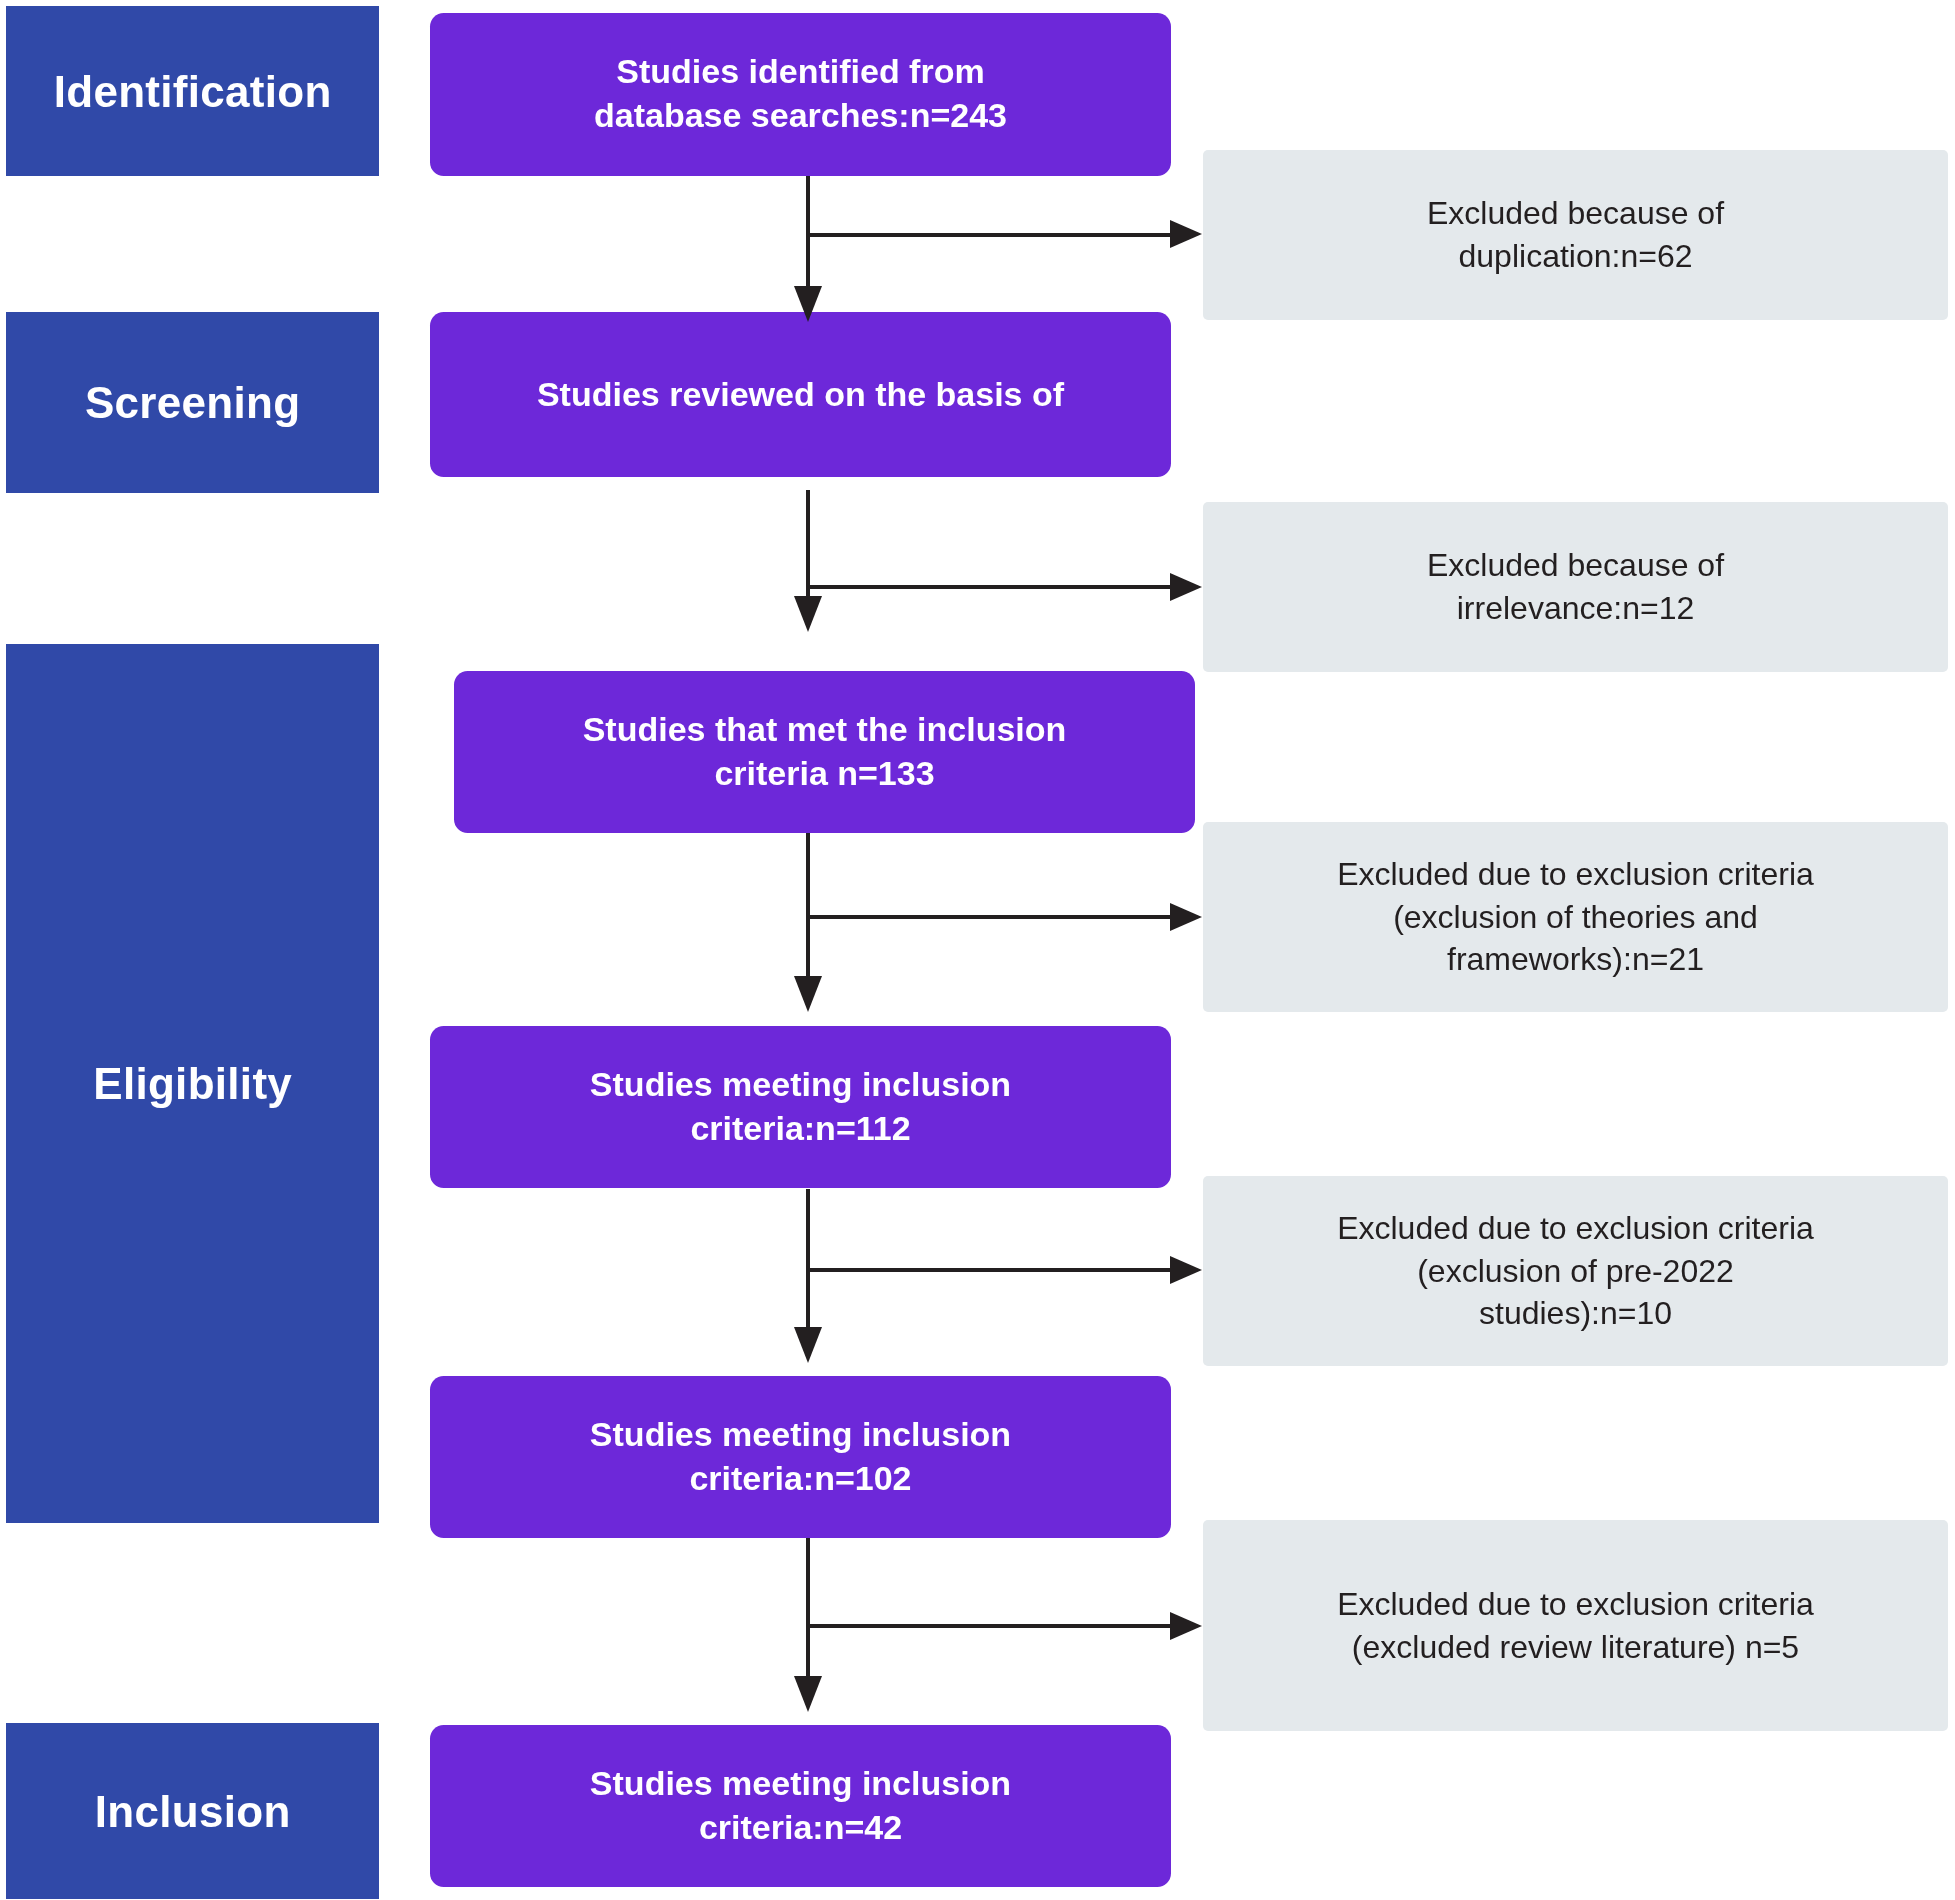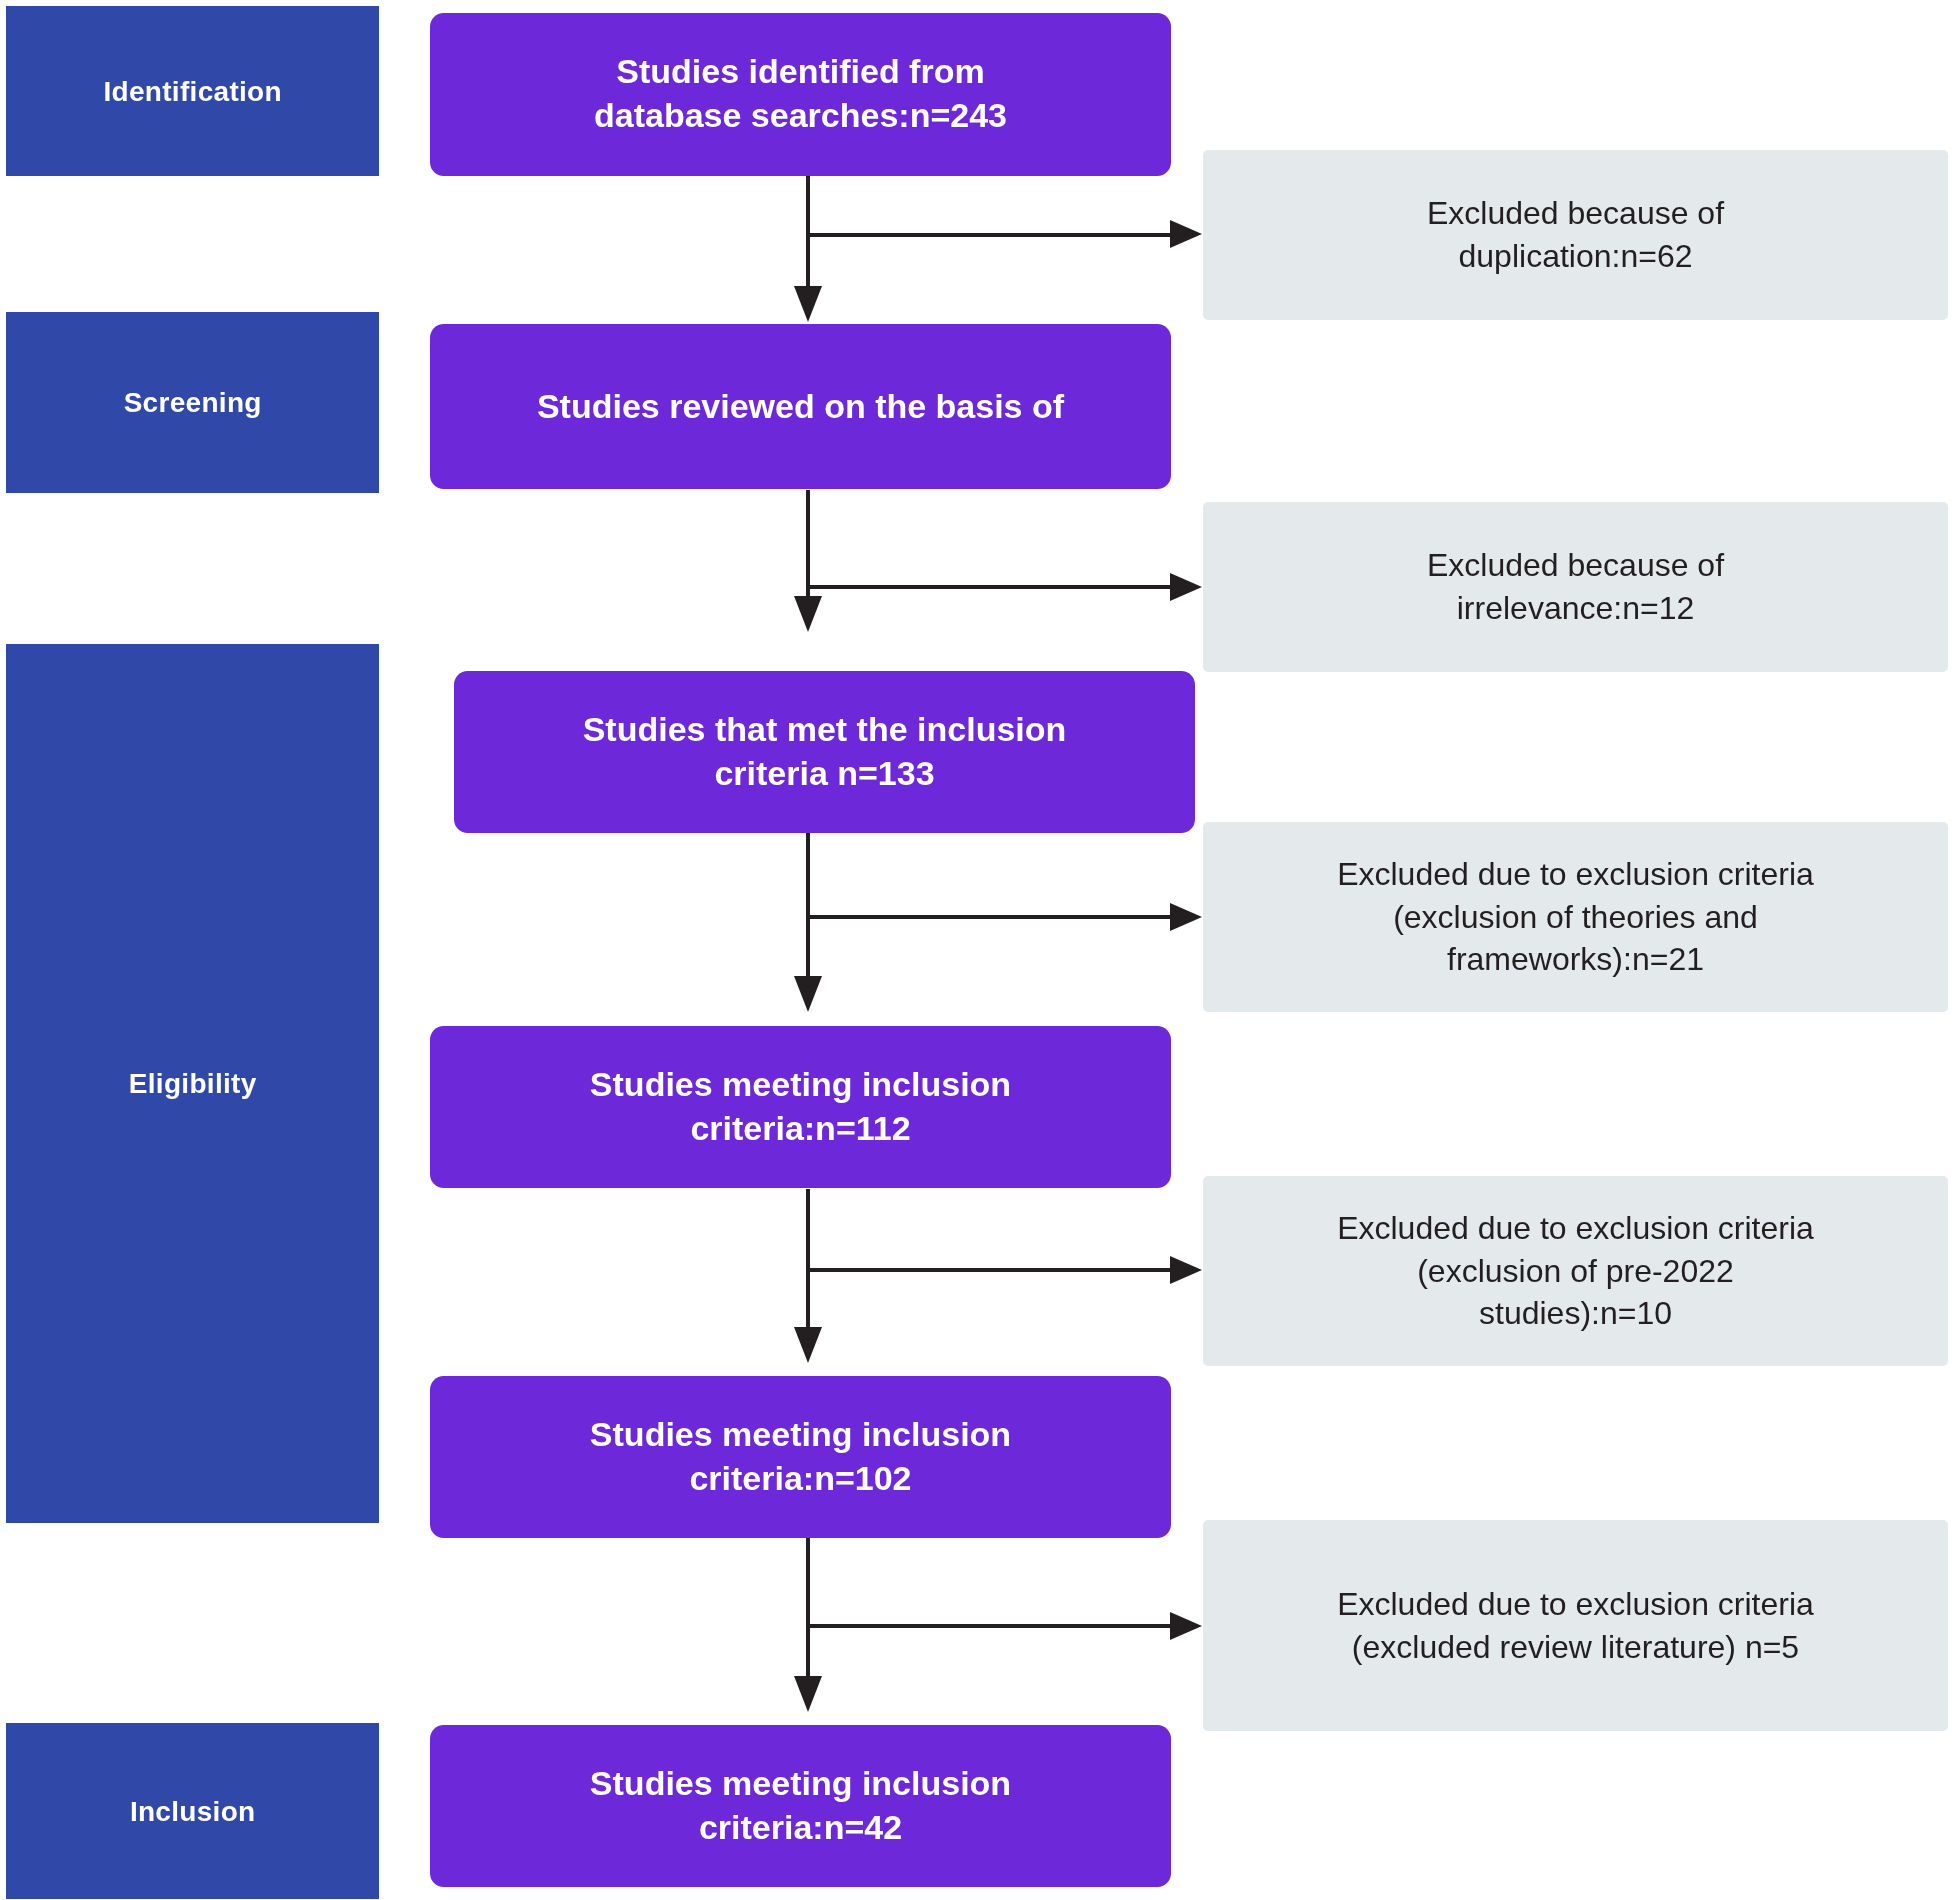--- a/index.html
+++ b/index.html
@@ -21,21 +21,21 @@
   
   .stage {
     position: absolute;
     background: #3049A8;
     color: #ffffff;
     display: flex;
     align-items: center;
     justify-content: center;
     text-align: center;
     font-weight: bold;
-    font-size: 28px;
+    font-size: 44px;
     letter-spacing: 0.3px;
     line-height: 1.25;
     box-sizing: border-box;
     padding: 5px 8.7px;
   }
 
   
   .flowbox {
     position: absolute;
     background: #6d28d9;
@@ -118,21 +118,21 @@
     <span>Inclusion</span>
   </div>
 
   <div class="flowbox" style="left:430px; top:12.5px; width:741px; height:163px;">
     <div>
       <div>Studies identified from</div>
       <div>database searches:n=243</div>
     </div>
   </div>
 
-  <div class="flowbox" style="left:430px; top:324px; width:741px; height:165px;">
+  <div class="flowbox" style="left:430px; top:312px; width:741px; height:165px;">
     <div>
       <div>Studies reviewed on the basis of</div>
     </div>
   </div>
 
   <div class="flowbox" style="left:454px; top:671px; width:741px; height:162px;">
     <div>
       <div>Studies that met the inclusion</div>
       <div>criteria n=133</div>
     </div>

